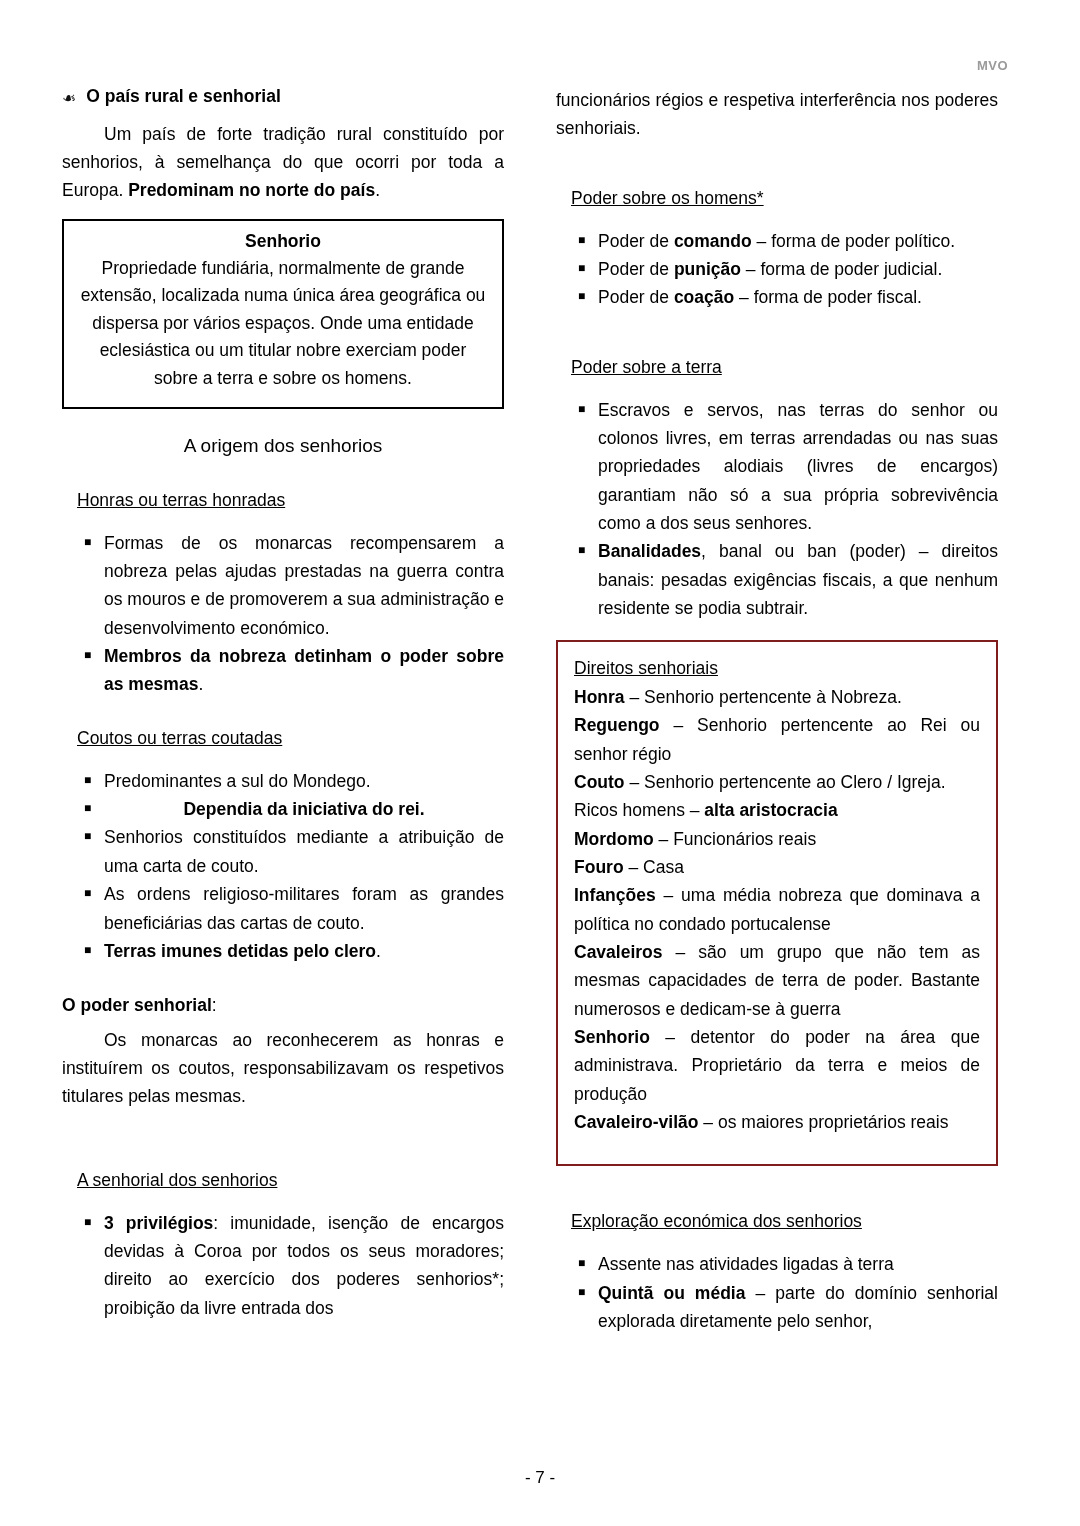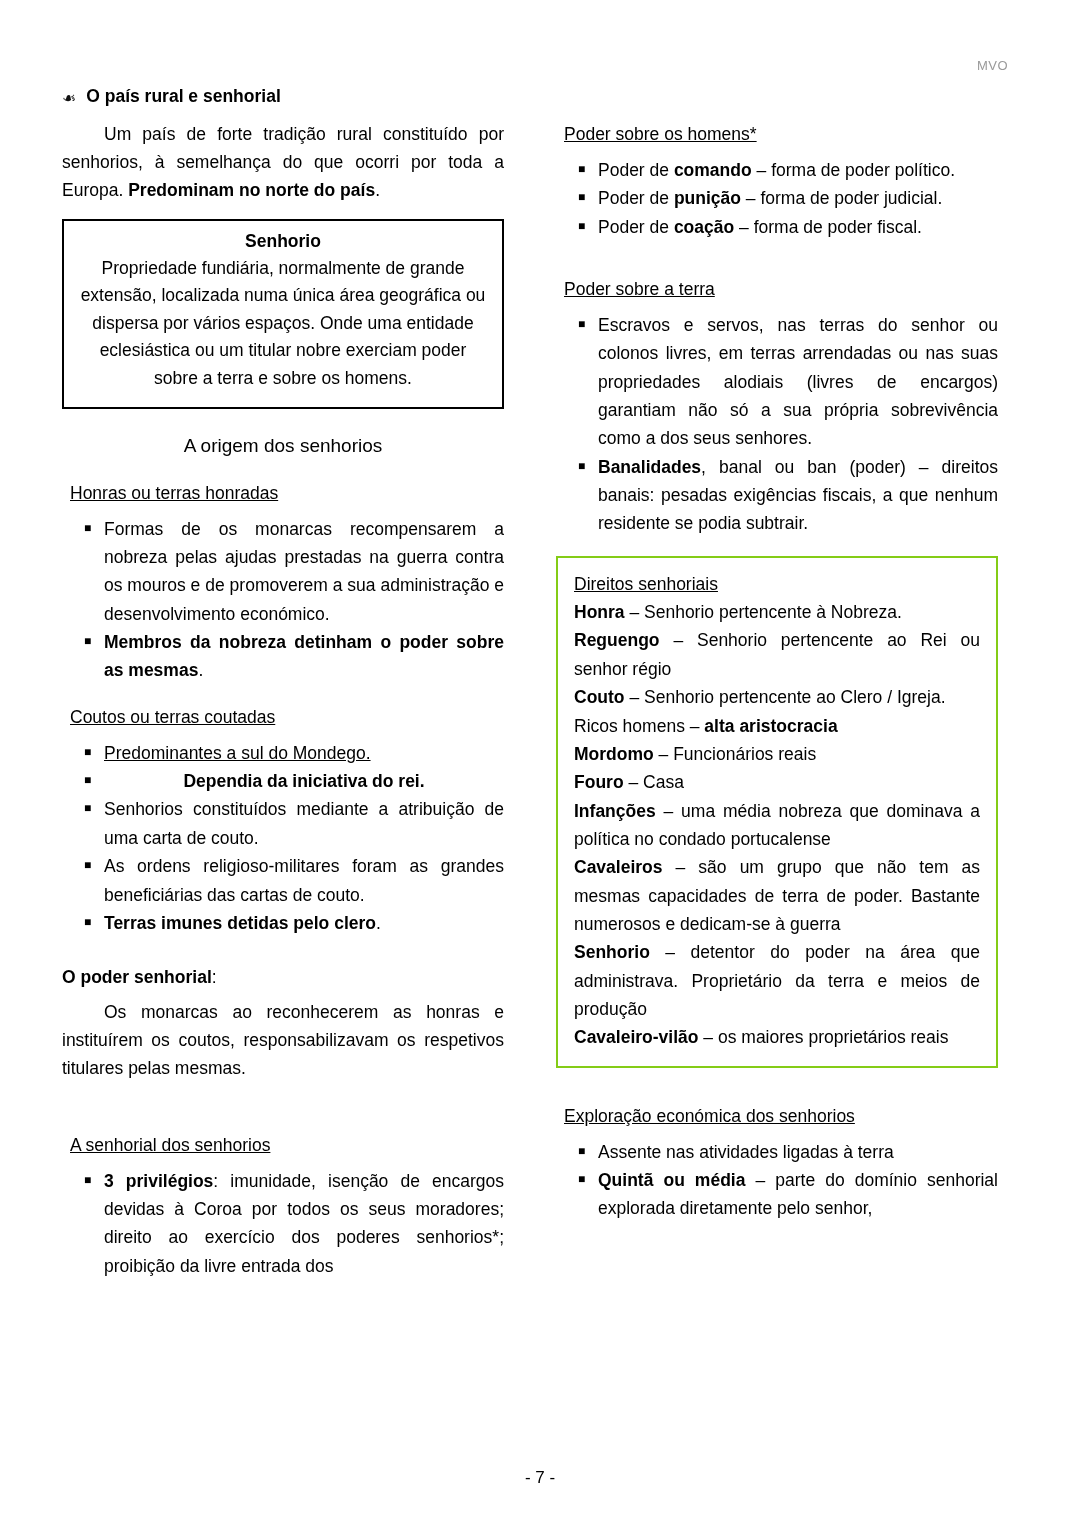--- a/index.html
+++ b/index.html
@@ -22,20 +22,21 @@
     box-sizing: border-box;
     padding: 52px 62px 40px 62px;
   }
   .header-mark {
     position: absolute;
     top: 58px;
     right: 72px;
     font-size: 13px;
     color: #9a9a9a;
     letter-spacing: 0.5px;
+    font-weight: bold;
   }
   .columns {
     display: flex;
     gap: 52px;
     margin-top: 34px;
   }
   .col {
     width: 442px;
     flex: 0 0 442px;
   }
@@ -62,21 +63,21 @@
     line-height: 1.5;
     color: #111;
     transform: scaleX(-1);
     display: inline-block;
   }
   .bold { font-weight: bold; }
   .ul-title {
     text-decoration: underline;
     font-size: 17.5px;
     line-height: 1.6;
-    margin: 8px;
+    margin: 15px;
   }
   .center-bold {
     text-align: center;
     font-weight: normal;
     font-size: 19px;
     margin: 0;
   }
   .boxed {
     border: 2px solid #000;
     padding: 10px 16px 14px 16px;
@@ -110,22 +111,22 @@
   .bullet-text {
     flex: 1 1 auto;
     text-align: justify;
     text-justify: inter-word;
   }
   .sp6 { height: 6px; }
   .sp10 { height: 10px; }
   .sp14 { height: 14px; }
   .sp26 { height: 26px; }
   .rights-box {
-    border: 2px solid #84cc16;
-    padding: 12px 16px 14px 16px;
+    border: 2px solid #7f1d1d;
+    padding: 12px 16px 28px 16px;
     box-sizing: border-box;
     margin-top: 18px;
   }
   .rights-line {
     font-size: 17.5px;
     line-height: 1.62;
     text-align: justify;
     text-justify: inter-word;
     margin: 0;
   }
@@ -175,21 +176,21 @@
       <div class="bullet-row">
         <span class="bullet-mark">■</span>
         <span class="bullet-text"><span class="bold">Membros da nobreza detinham o poder sobre as mesmas</span><span>.</span></span>
       </div>
 
       <div class="sp10"></div>
       <div class="ul-title">Coutos ou terras coutadas</div>
 
       <div class="bullet-row">
         <span class="bullet-mark">■</span>
-        <span class="bullet-text" style="text-align:left;text-decoration:underline;">Predominantes a sul do Mondego.</span>
+        <span class="bullet-text" style="text-align:left;">Predominantes a sul do Mondego.</span>
       </div>
       <div class="bullet-row">
         <span class="bullet-mark">■</span>
         <span class="bullet-text" style="text-align:center;font-weight:bold;">Dependia da iniciativa do rei.</span>
       </div>
       <div class="bullet-row">
         <span class="bullet-mark">■</span>
         <span class="bullet-text">Senhorios constituídos mediante a atribuição de uma carta de couto.</span>
       </div>
       <div class="bullet-row">
@@ -213,20 +214,21 @@
 
       <div class="bullet-row">
         <span class="bullet-mark">■</span>
         <span class="bullet-text"><span class="bold">3 privilégios</span><span>: imunidade, isenção de encargos devidas à Coroa por todos os seus moradores; direito ao exercício dos poderes senhorios*; proibição da livre entrada dos</span></span>
       </div>
 
     </div>
 
     <div class="col">
 
+      <div class="txt just">funcionários régios e respetiva interferência nos poderes senhoriais.</div>
 
       <div class="sp26"></div>
       <div class="ul-title">Poder sobre os homens*</div>
 
       <div class="bullet-row">
         <span class="bullet-mark">■</span>
         <span class="bullet-text"><span>Poder de </span><span class="bold">comando</span><span> – forma de poder político.</span></span>
       </div>
       <div class="bullet-row">
         <span class="bullet-mark">■</span>

